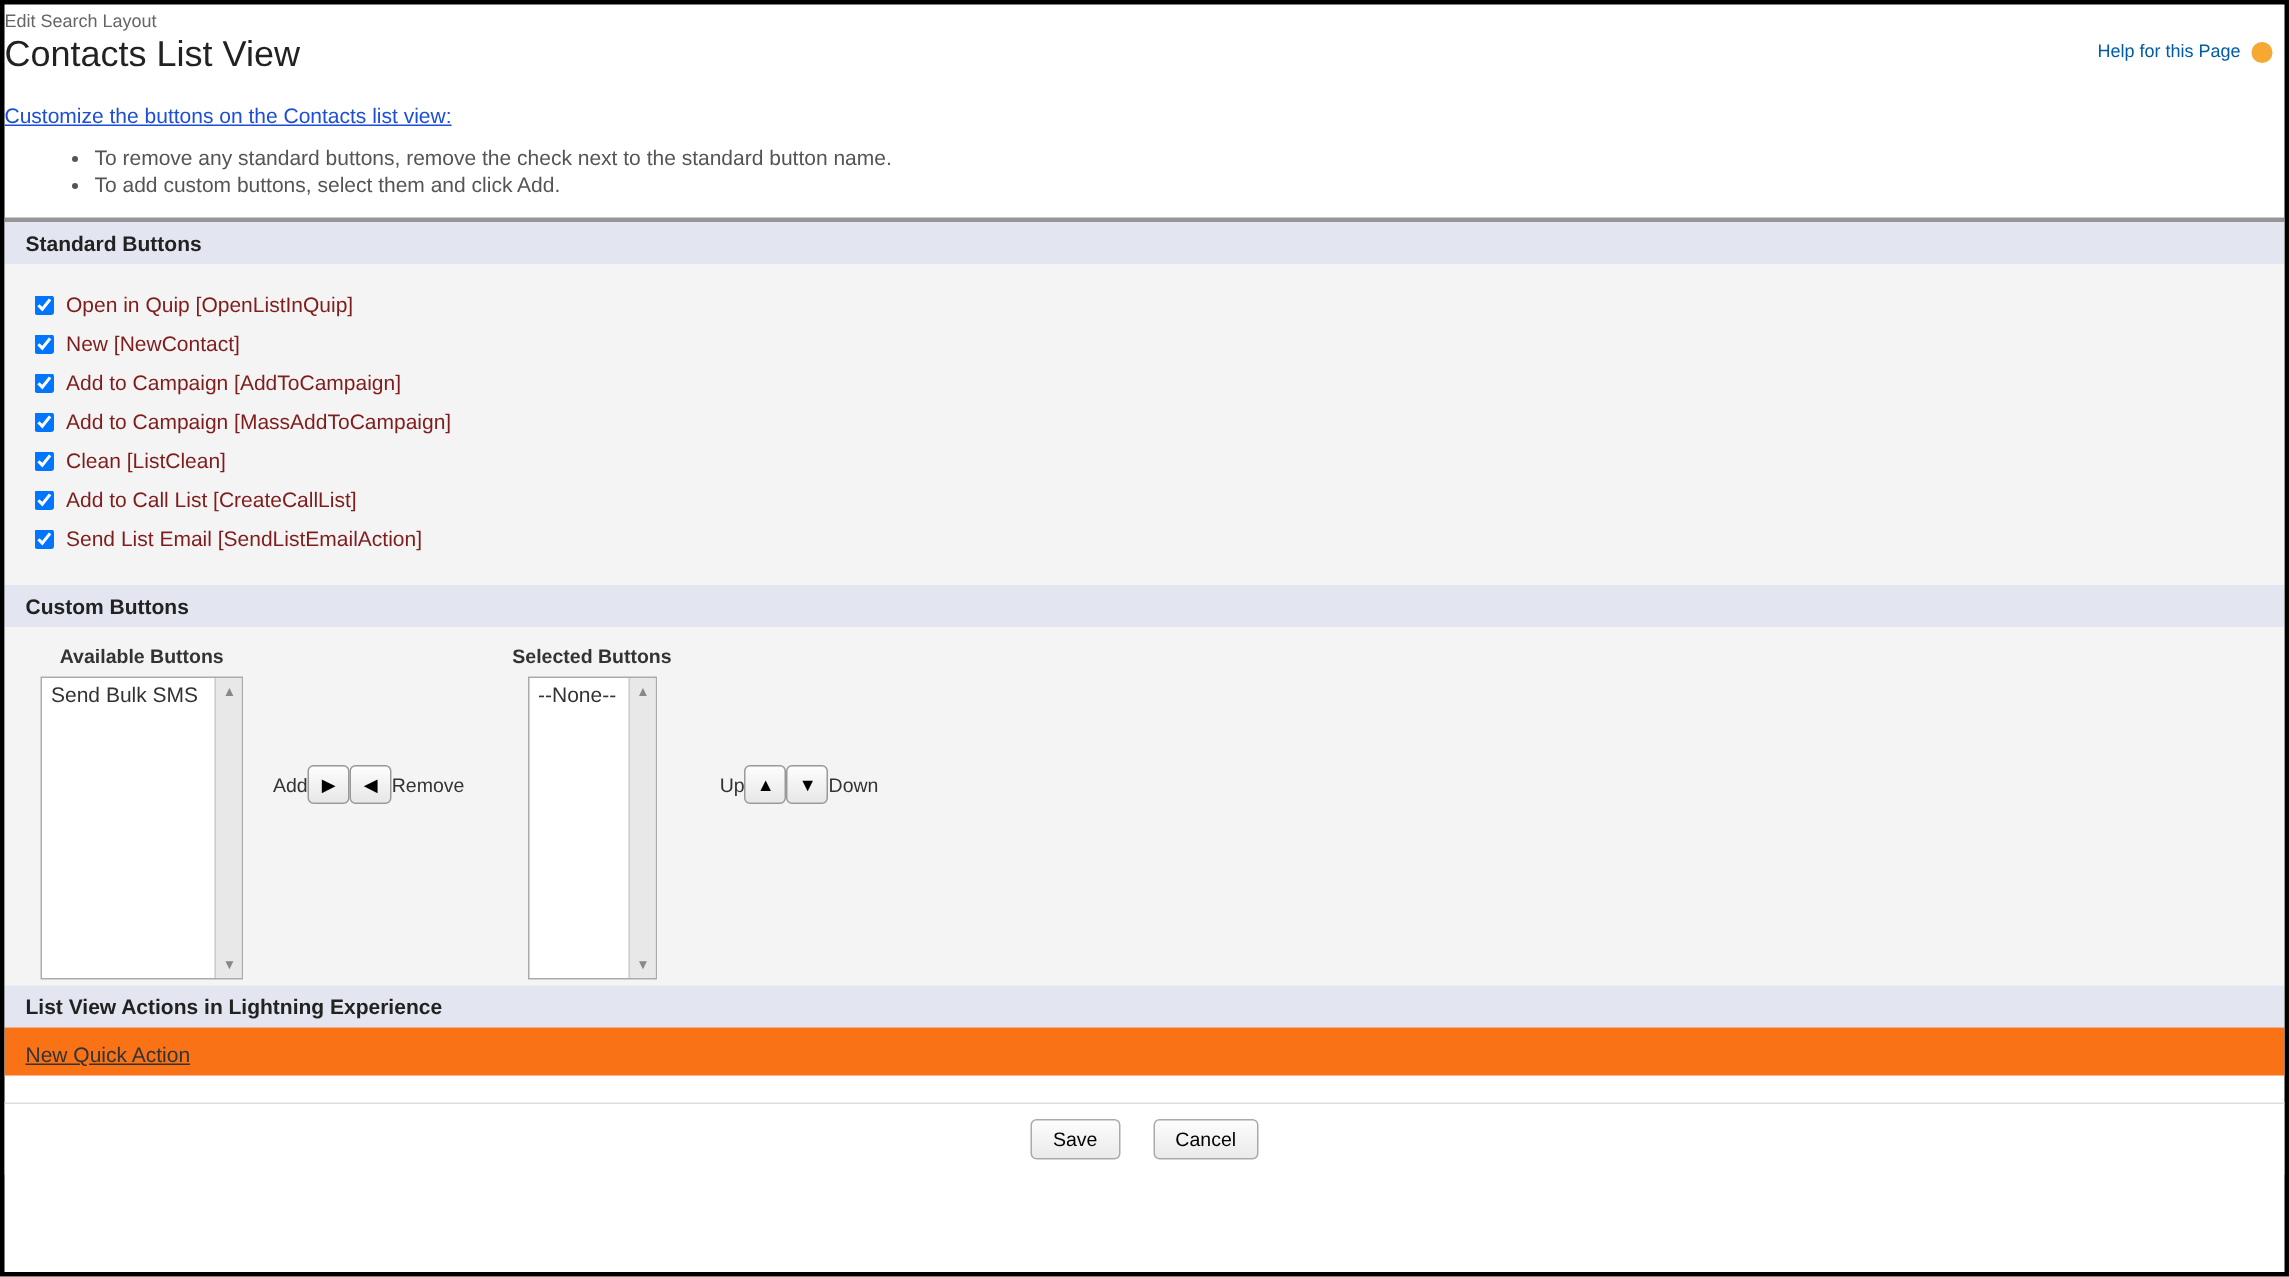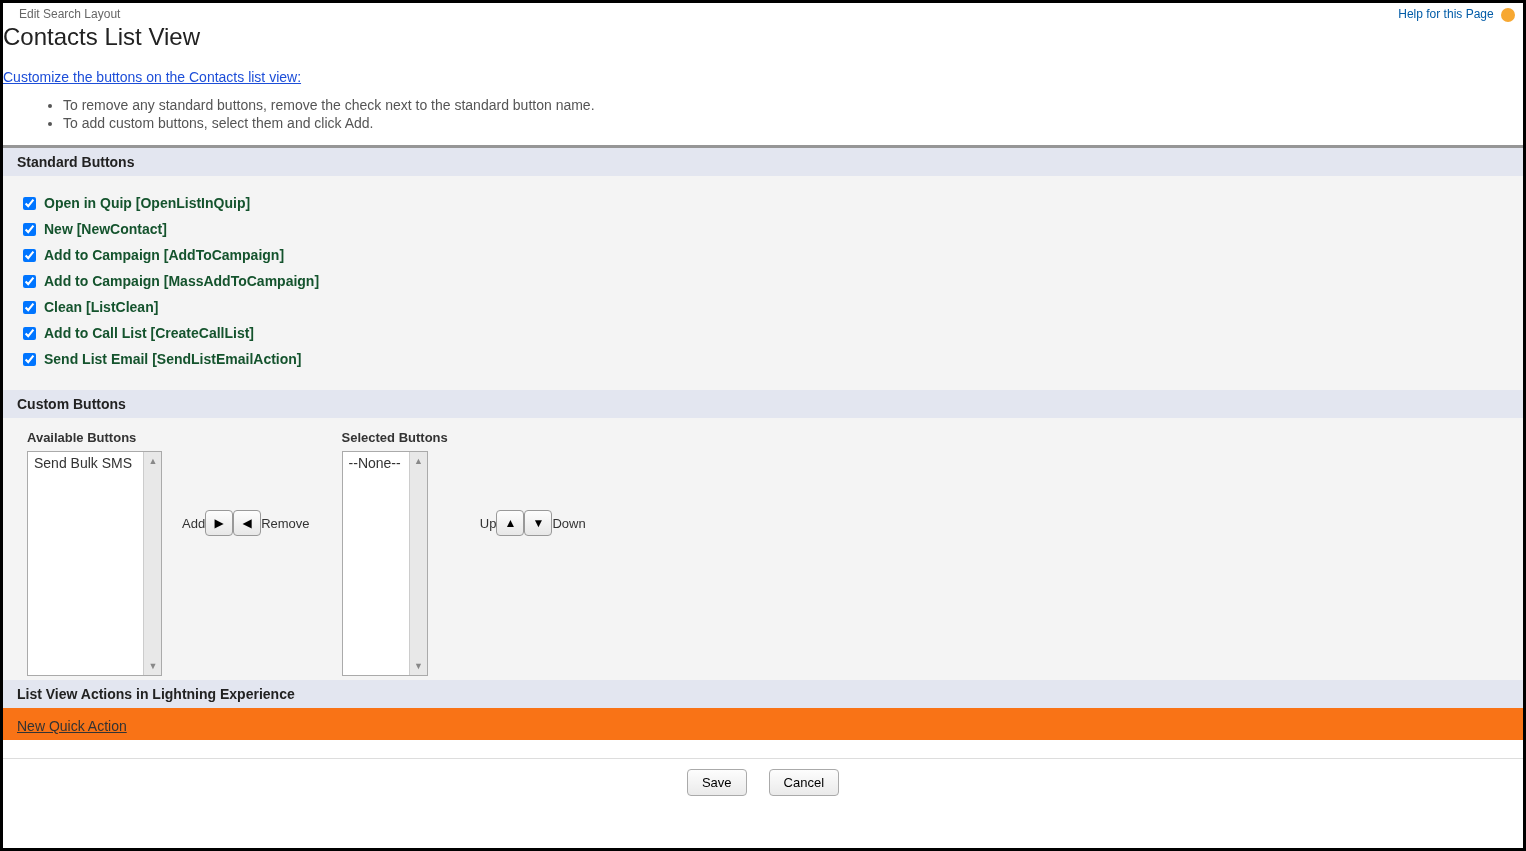--- a/index.html
+++ b/index.html
@@ -18,32 +18,32 @@
       overflow: hidden;
       position: relative;
     }
     .header {
       padding: 4px 0 10px 0;
       position: relative;
     }
     .breadcrumb {
       font-size: 12px;
       color: #666;
-      padding-left: 16px;
+      padding-left: 0;
     }
     .page-title {
       font-size: 24px;
       font-weight: normal;
       color: #222;
       margin-top: 2px;
     }
     .help-link {
       position: absolute;
       right: 8px;
-      top: 4px;
+      top: 24px;
       color: #015ba7;
       font-size: 12px;
       text-decoration: none;
     }
     .help-icon {
       display: inline-block;
       width: 14px;
       height: 14px;
       background: #f7a832;
       border-radius: 50%;
@@ -84,48 +84,47 @@
       align-items: center;
       padding: 5px 0;
     }
     .checkbox-row input[type="checkbox"] {
       margin-right: 8px;
       width: 13px;
       height: 13px;
     }
     .checkbox-row label {
       font-size: 14px;
-      color: #14532d;
-      font-weight: bold;
+      color: #7f1d1d;
     }
     .custom-buttons-body {
       background: #f4f4f4;
       padding: 12px 20px 4px 12px;
     }
     .duel-container {
       display: flex;
       align-items: flex-start;
     }
     .list-column {
       display: flex;
       flex-direction: column;
-      align-items: flex-start;
+      align-items: center;
       padding-left: 12px;
     }
     .list-label {
       font-size: 13px;
       font-weight: bold;
       margin-bottom: 6px;
     }
     .list-box-wrapper {
       position: relative;
       background: #fff;
       border: 1px solid #aaa;
       width: 135px;
-      height: 225px;
+      height: 202px;
       display: flex;
     }
     .list-box-wrapper-selected {
       width: 86px;
     }
     .list-content {
       flex: 1;
       overflow: hidden;
       padding: 2px 4px;
       font-size: 14px;

